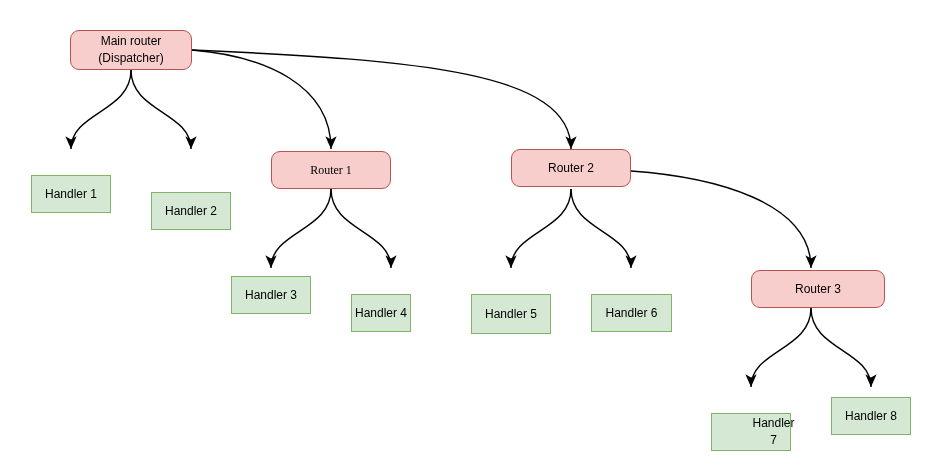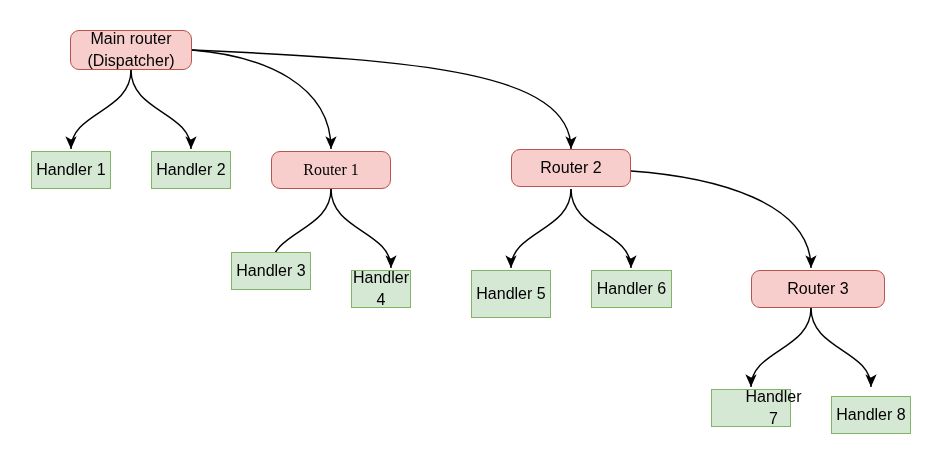--- a/index.html
+++ b/index.html
@@ -27,36 +27,37 @@
     stroke: #000000;
     stroke-width: 1.4;
   }
   .node {
     position: absolute;
     box-sizing: border-box;
     display: flex;
     align-items: center;
     justify-content: center;
     text-align: center;
-    font-size: 16px;
-    line-height: 22px;
+    font-size: 12px;
+    line-height: 17px;
     color: #000000;
   }
   .node .label {
     white-space: pre-line;
   }
   .node.router {
     background: #f8cecc;
     border: 1.4px solid #b85450;
     border-radius: 9px;
   }
   .node.handler {
     background: #d5e8d4;
     border: 1.4px solid #82b366;
     border-radius: 0;
+    margin-top: 24px;
   }
 </style>
 </head>
 <body>
 
 <div class="canvas">
 
   <svg class="edge-layer" width="941" height="461" viewBox="0 0 941 461" xmlns="http://www.w3.org/2000/svg">
     <defs>
       <marker id="arrow" viewBox="0 0 12 12" refX="11" refY="6" markerWidth="11" markerHeight="11" orient="auto-start-reverse">
@@ -78,53 +79,53 @@
 
   <div class="node router" style="left:70px; top:30px; width:122px; height:40px;">
     <span class="label">Main router
 (Dispatcher)</span>
   </div>
 
   <div class="node handler" style="left:31px; top:151px; width:80px; height:38px;">
     <span class="label">Handler 1</span>
   </div>
 
-  <div class="node handler" style="left:151px; top:151px; width:80px; height:38px;">
+  <div class="node handler" style="left:151px; top:168px; width:80px; height:38px;">
     <span class="label">Handler 2</span>
   </div>
 
   <div class="node router" style="left:271px; top:151px; width:120px; height:38px;font-family:Liberation Serif, serif;">
     <span class="label">Router 1</span>
   </div>
 
   <div class="node router" style="left:511px; top:149px; width:120px; height:38px;">
     <span class="label">Router 2</span>
   </div>
 
   <div class="node handler" style="left:231px; top:252px; width:80px; height:38px;">
     <span class="label">Handler 3</span>
   </div>
 
   <div class="node handler" style="left:351px; top:270px; width:60px; height:38px;">
     <span class="label">Handler 4</span>
   </div>
 
-  <div class="node handler" style="left:471px; top:270px; width:80px; height:48px;">
+  <div class="node handler" style="left:471px; top:270px; width:80px; height:40px;">
     <span class="label">Handler 5</span>
   </div>
 
   <div class="node handler" style="left:591px; top:270px; width:81px; height:38px;">
     <span class="label">Handler 6</span>
   </div>
 
   <div class="node router" style="left:751px; top:270px; width:134px; height:38px;">
     <span class="label">Router 3</span>
   </div>
 
   <div class="node handler" style="left:711px; top:389px; width:80px; height:38px;padding-left:45px;">
     <span class="label">Handler 7</span>
   </div>
 
-  <div class="node handler" style="left:831px; top:396px; width:80px; height:38px;">
+  <div class="node handler" style="left:831px; top:373px; width:80px; height:38px;">
     <span class="label">Handler 8</span>
   </div>
 
 </div>
 
 </body></html>

